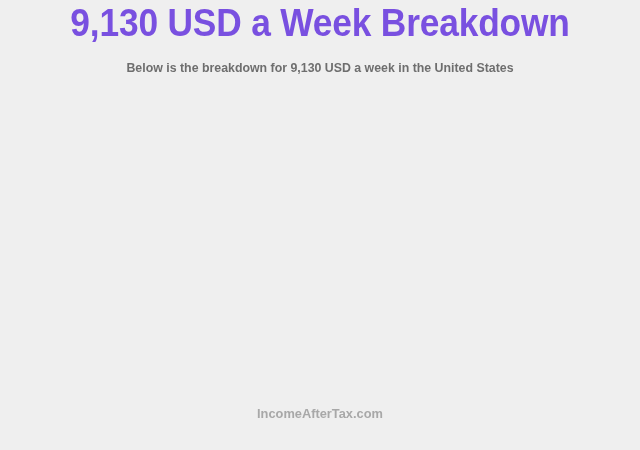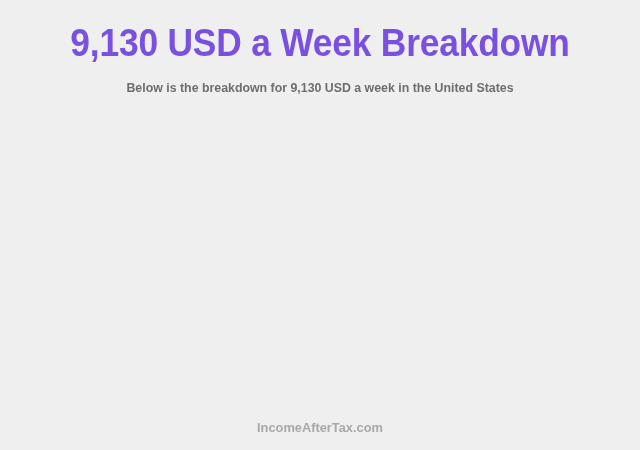--- a/index.html
+++ b/index.html
@@ -21,21 +21,20 @@
     box-sizing: border-box;
     display: flex;
     flex-direction: column;
     align-items: center;
     background: #efefef;
   }
 
   .header {
     width: 100%;
     text-align: center;
-    padding-top: 20px;
   }
 
   .title {
     margin: 0;
     font-family: "Liberation Sans Narrow", "Liberation Sans", "DejaVu Sans", sans-serif;
     font-size: 38px;
     line-height: 46px;
     font-weight: bold;
     color: #7950e0;
     letter-spacing: -0.2px;
@@ -59,21 +58,21 @@
 
   .content-area {
     flex: 1 1 auto;
     width: 100%;
     background: #efefef;
   }
 
   .footer {
     width: 100%;
     text-align: center;
-    padding-bottom: 14px;
+    padding-bottom: 28px;
   }
 
   .watermark {
     margin: 0;
     font-family: "Liberation Sans Narrow", "Liberation Sans", "DejaVu Sans", sans-serif;
     font-size: 13.5px;
     line-height: 17px;
     font-weight: bold;
     color: #a8a8a8;
     transform: scaleX(0.95);

